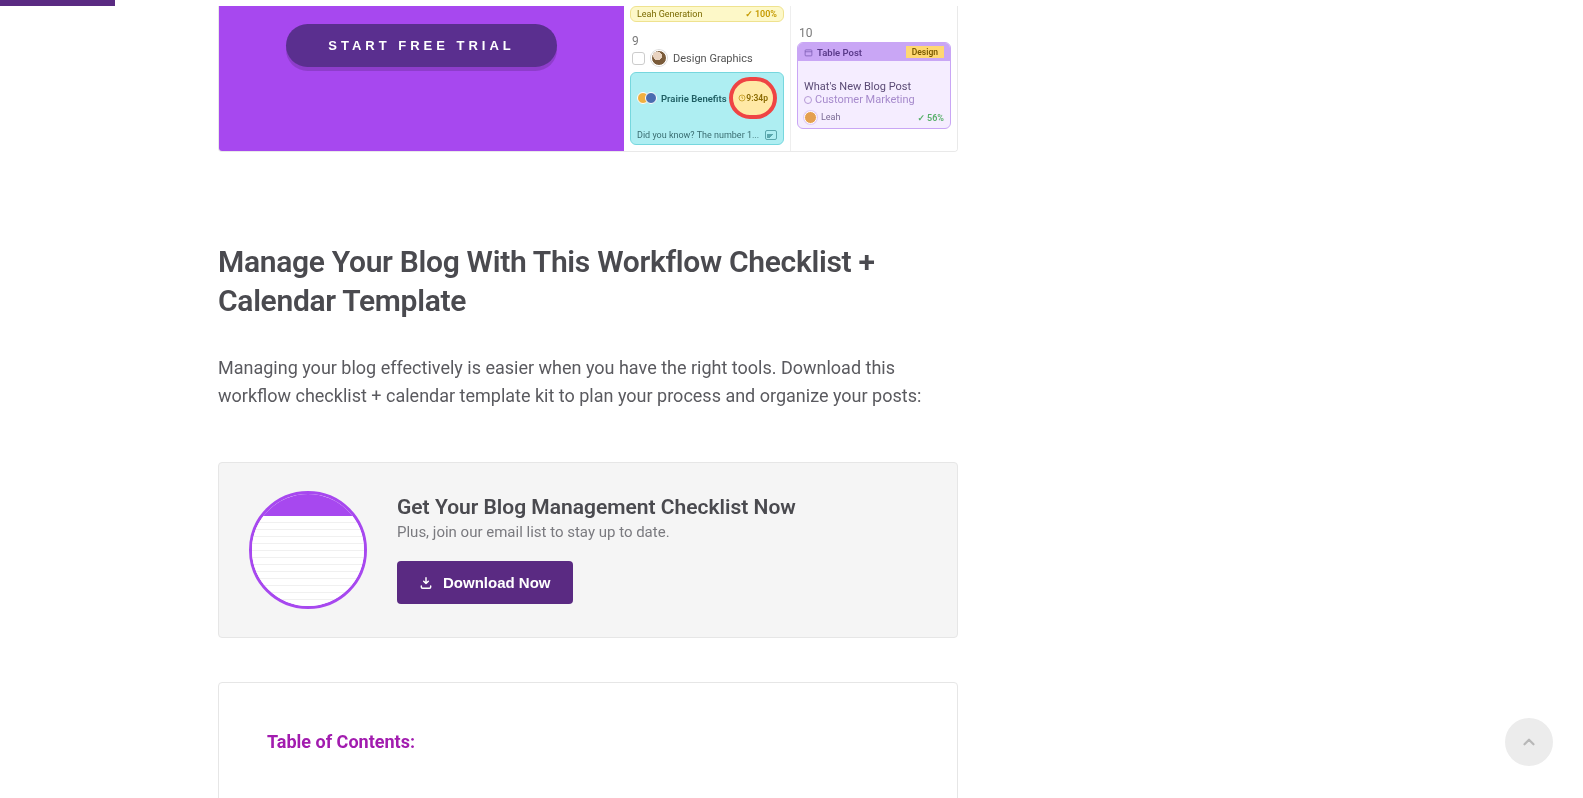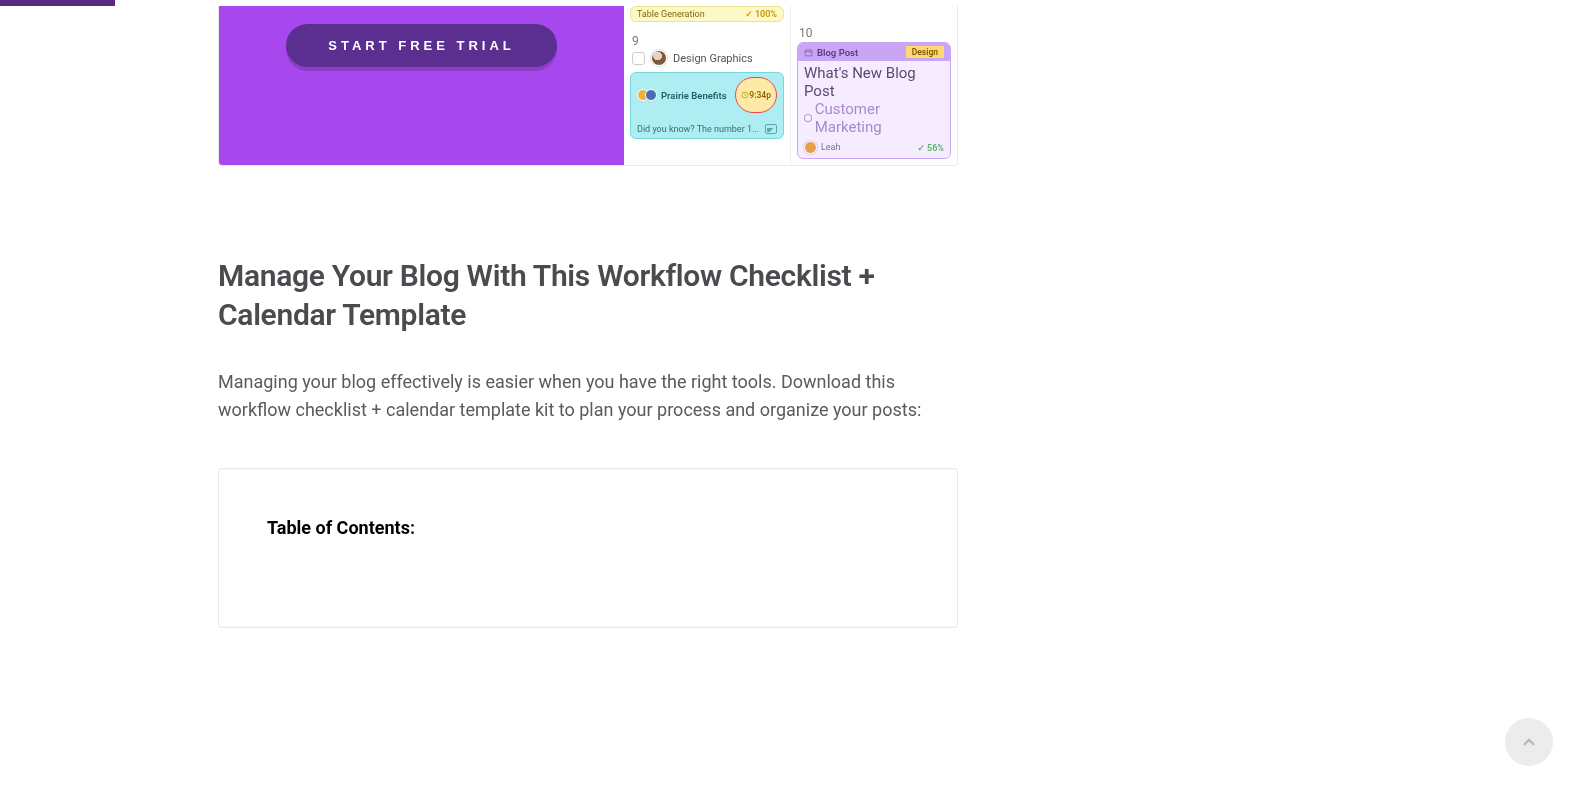--- a/index.html
+++ b/index.html
@@ -106,21 +106,21 @@
     border-radius: 6px;
     font-size: 9px;
     padding: 4px 6px;
   }
   .card.teal {
     background: #aeeef2;
     border: 1px solid #76d7de;
     color: #1f5e63;
   }
   .card.teal .card-head { display: flex; justify-content: space-between; align-items: center; font-weight: 600; font-size: 9.5px; }
-  .card.teal .badge { background: #ffe9a6; color: #8a6a00; border: 1px solid #ef4444; border-radius: 999px; padding: 12px 5px; font-size: 8.5px; display:flex; align-items:center; gap:0;}
+  .card.teal .badge { background: #ffe9a6; color: #8a6a00; border: 4px solid #ef4444; border-radius: 999px; padding: 12px 5px; font-size: 8.5px; display:flex; align-items:center; gap:0;}
   .card.teal .card-body { margin-top: 11px; display:flex; justify-content:space-between; align-items:center; color:#3a6d71; }
   .card.teal .imgi { width:12px; height:10px; border:1px solid #5aa7ad; border-radius:2px; position:relative;}
   .card.teal .imgi::after{content:""; position:absolute; bottom:1px; left:1px; right:1px; height:4px; background:linear-gradient(135deg,#5aa7ad 0 50%, transparent 51%);}
   .card.teal .avapair { display:flex; }
   .card.teal .avapair .a{ width:12px;height:12px;border-radius:50%; background:#f0b040; border:1px solid #fff; margin-right:-4px;}
   .card.teal .avapair .b{ width:12px;height:12px;border-radius:50%; background:#4a6db0; border:1px solid #fff;}
   .card.purple {
     background: #f5edff;
     border: 1px solid #c9a6f5;
     padding: 0;
@@ -138,22 +138,22 @@
   }
   .card.purple .chead .tag {
     background: #ffd872;
     color: #7a5a00;
     border-radius: 0;
     padding: 1px 6px;
     font-size: 8.5px;
     font-weight: 600;
   }
   .card.purple .cbody {
-    padding: 3px 6px 5px 6px;
-    font-size: 15px;
+    padding: 19px 6px 5px 6px;
+    font-size: 11px;
     color: #6a5a85;
   }
   .card.purple .cbody .t { color: #5a4a75; }
   .card.purple .cbody .s { color: #a68acc; display:flex; align-items:center; gap:3px;}
   .card.purple .cbody .s::before{content:""; width:6px;height:6px;border:1px solid #b59ad6;border-radius:50%;}
   .card.purple .cfoot {
     padding: 0 6px 4px 6px;
     display: flex; justify-content: space-between; align-items: center;
     font-size: 9px;
     color: #7a6a95;
@@ -240,21 +240,21 @@
   .toc {
     margin-top: 44px;
     border: 1px solid #e6e6e6;
     border-radius: 4px;
     padding: 48px 48px 60px 48px;
     min-height: 160px;
   }
   .toc h3 {
     font-size: 18px;
     font-weight: 700;
-    color: #000000;
+    color: #a21caf;
   }
 
   
   .scrolltop {
     position: fixed;
     right: 30px;
     bottom: 32px;
     width: 48px; height: 48px;
     border-radius: 50%;
     background: #ececec;
@@ -275,21 +275,21 @@
 
 <div class="content-col">
 
   <div class="hero">
     <div class="hero-left">
       <button class="hero-btn">START FREE TRIAL</button>
     </div>
     <div class="hero-right">
       <div class="cal-col">
         <div class="pill-row">
-          <span>Table Generation</span>
+          <span>Leah Generation</span>
           <span class="stat">✓ 100%</span>
         </div>
         <div class="daynum">9</div>
         <div class="taskline">
           <span class="chk"></span>
           <span class="ava"></span>
           <span>Design Graphics</span>
         </div>
         <div class="card teal">
           <div class="card-head">
@@ -317,21 +317,21 @@
       <div class="cal-col">
         <div style="height:14px"></div>
         <div class="daynum">10</div>
         <div class="card purple">
           <div class="chead">
             <span style="display:flex;align-items:center;gap:4px;">
               <svg width="9" height="9" viewBox="0 0 24 24">
                   <rect x="3" y="5" width="18" height="16" rx="2" fill="none" stroke="#7a5ab0" stroke-width="2"></rect>
                   <path d="M3 10h18" stroke="#7a5ab0" stroke-width="2"></path>
                 </svg>
-              <span>Blog Post</span>
+              <span>Table Post</span>
             </span>
             <span class="tag">Design</span>
           </div>
           <div class="cbody">
             <div class="t">What's New Blog Post</div>
             <div class="s">Customer Marketing</div>
           </div>
           <div class="cfoot">
             <span><span class="ava2"></span><span>Leah</span></span>
             <span class="ok">56%</span>
@@ -339,20 +339,38 @@
         </div>
       </div>
     </div>
   </div>
 
   <div class="article">
     <h2>Manage Your Blog With This Workflow Checklist + Calendar Template</h2>
     <p>Managing your blog effectively is easier when you have the right tools. Download this workflow checklist + calendar template kit to plan your process and organize your posts:</p>
   </div>
 
+  <div class="cta">
+    <div class="thumb-wrap">
+      <div class="thumb-inner">
+        <div class="thumb-top"></div>
+        <div class="thumb-sheet"></div>
+      </div>
+    </div>
+    <div class="txt">
+      <h3>Get Your Blog Management Checklist Now</h3>
+      <div class="sub">Plus, join our email list to stay up to date.</div>
+      <button class="dl-btn">
+        <svg viewBox="0 0 24 24">
+            <path d="M12 3v10m0 0l-4-4m4 4l4-4M4 17v2a2 2 0 002 2h12a2 2 0 002-2v-2" fill="none" stroke="#ffffff" stroke-width="2.5" stroke-linecap="round" stroke-linejoin="round"></path>
+          </svg>
+        <span>Download Now</span>
+      </button>
+    </div>
+  </div>
 
   <div class="toc">
     <h3>Table of Contents:</h3>
   </div>
 
 </div>
 
 <div class="scrolltop">
   <svg viewBox="0 0 24 24">
       <path d="M6 15l6-6 6 6" fill="none" stroke="#b8b8b8" stroke-width="3" stroke-linecap="round" stroke-linejoin="round"></path>

